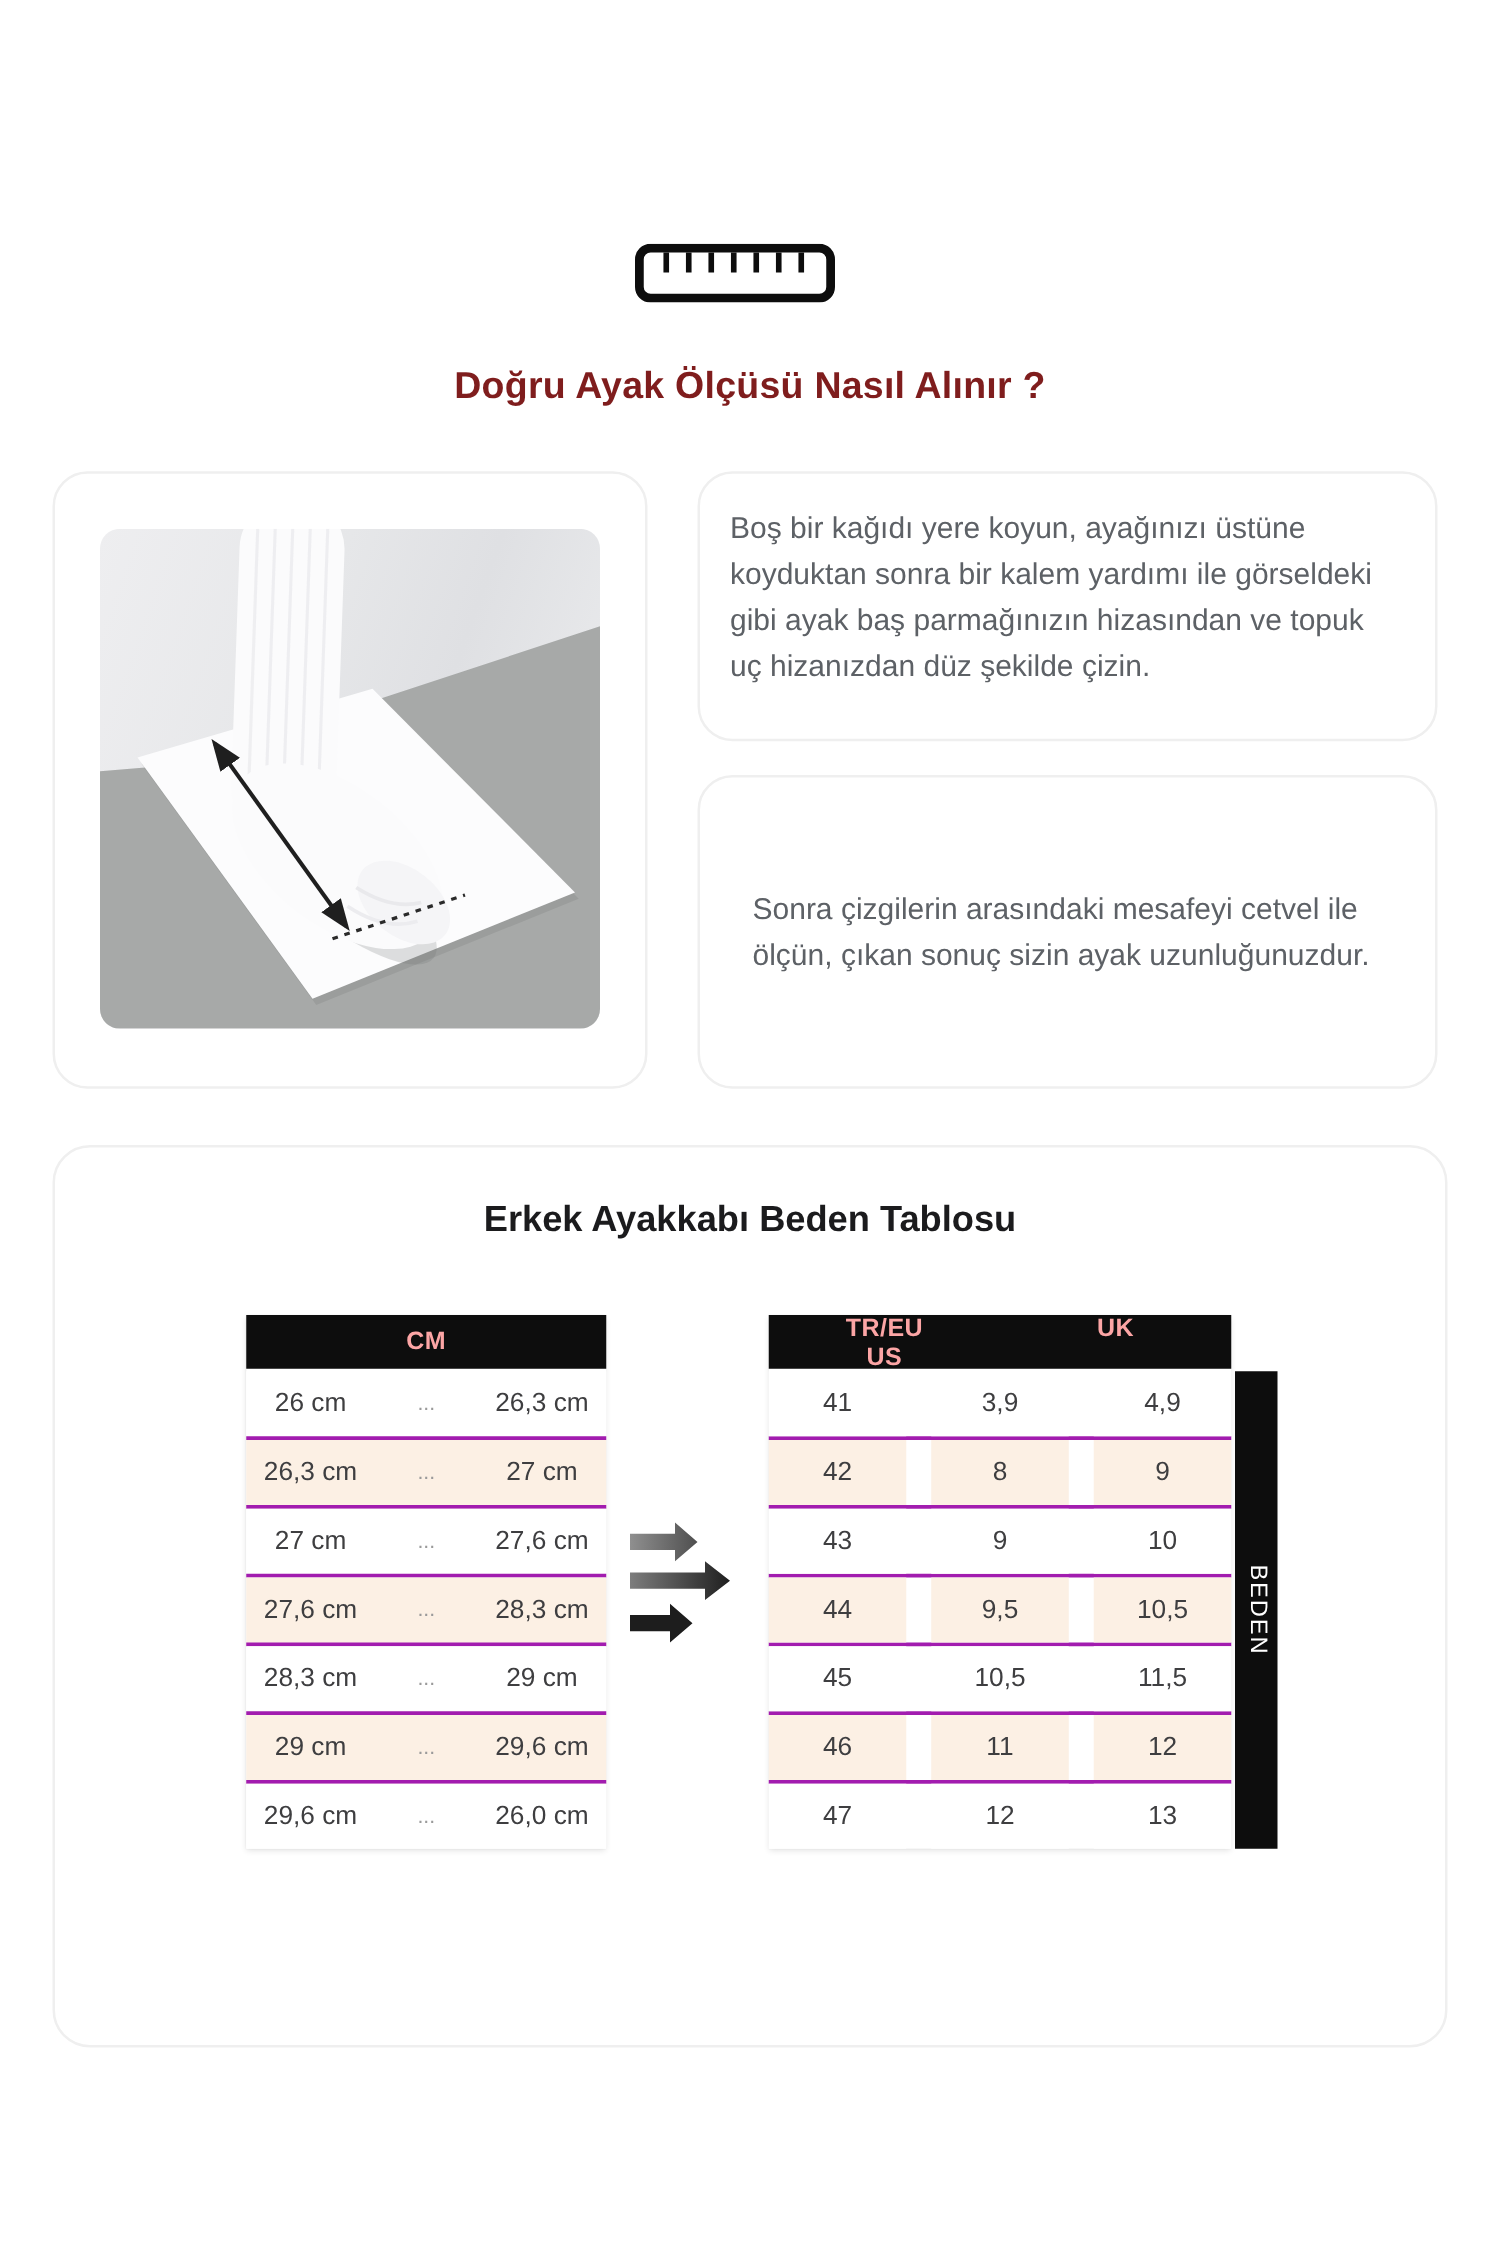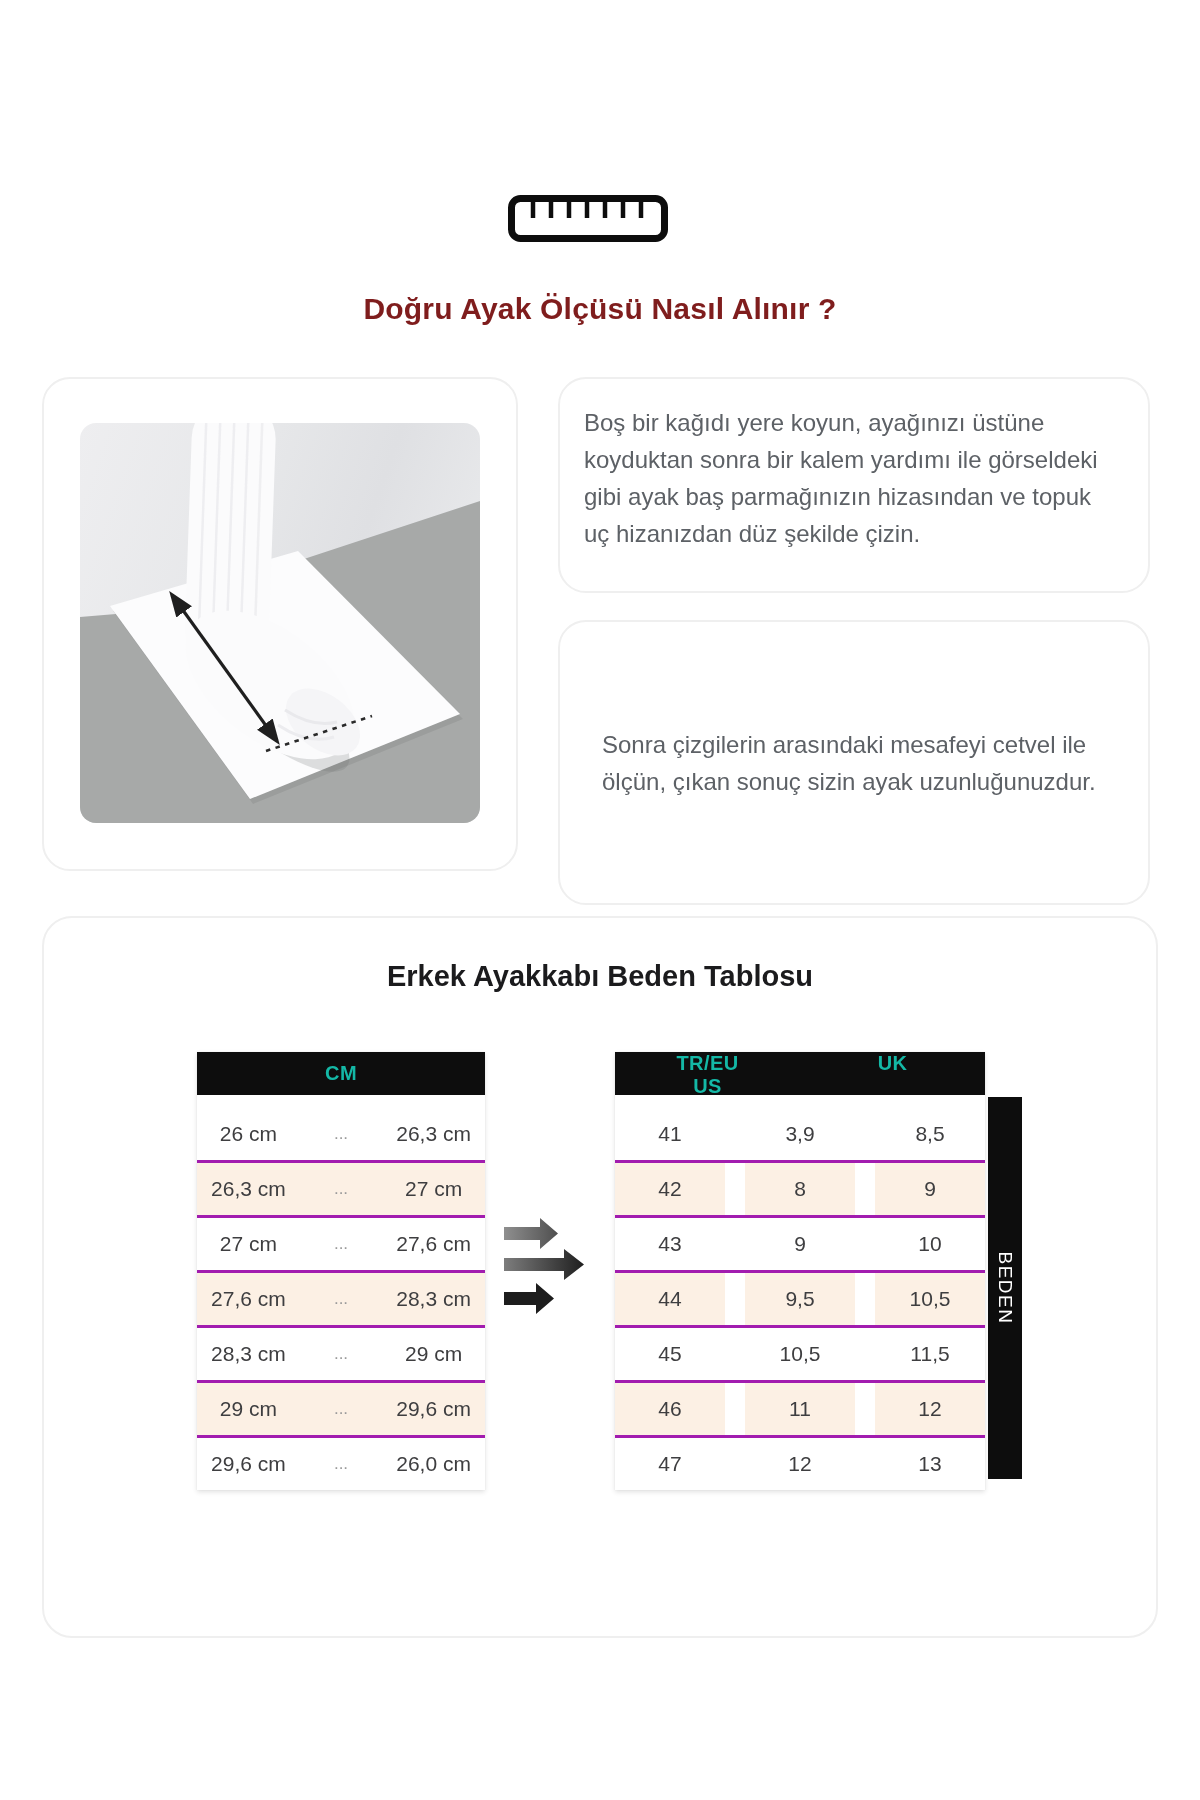--- a/index.html
+++ b/index.html
@@ -21,39 +21,39 @@
   .card {
     position:absolute; background:#fff; border:2px solid #efefef;
     border-radius:28px; box-sizing:border-box;
   }
   .card-image  { left:42px;  top:377px; width:476px; height:494px; }
   .illust {
     position:absolute; left:36px; top:44px; width:400px; height:400px;
     border-radius:16px; overflow:hidden;
   }
   .card-step1  { left:558px; top:377px; width:592px; height:216px; }
-  .card-step2  { left:558px; top:620px; width:592px; height:285px; display:flex; align-items:center; }
+  .card-step2  { left:558px; top:620px; width:592px; height:251px; display:flex; align-items:center; }
   .step-text { font-size:24px; line-height:37px; color:#5d6166; }
   .card-step1 .step-text { padding:25px 40px 0 24px; }
   .card-step2 .step-text { padding:0 40px 0 42px; }
 
   
   .card-chart { left:42px; top:916px; width:1116px; height:722px; border-radius:30px;padding-left:18px; }
   .chart-title {
     position:absolute; left:0; right:0; top:42px; text-align:center;
     font-size:29px; font-weight:700; color:#1b1b1d;
   }
 
   .cm-table    { position:absolute; left:153px; top:134px; width:288px; background:#fff;
                  box-shadow:0 2px 5px rgba(0,0,0,.12), 0 0 1px rgba(0,0,0,.08); }
   .sizes-table { position:absolute; left:571px; top:134px; width:370px; background:#fff;
                  box-shadow:0 2px 5px rgba(0,0,0,.12), 0 0 1px rgba(0,0,0,.08); }
 
   .thead {
-    background:#0d0d0d; color:#14b8a6; height:43px; margin-bottom:13px;
+    background:#0d0d0d; color:#fca5a5; height:43px; margin-bottom:2px;
     font-size:20px; font-weight:600; letter-spacing:.4px;
   }
   .cm-head { display:flex; align-items:center; justify-content:center; }
   .size-head { display:grid; grid-template-columns:1fr 1fr; align-items:center; }
   .size-head span { text-align:center; }
 
   .trow { height:52px; border-bottom:3px solid #a21caf; }
   .trow:last-of-type { border-bottom:none; }
 
   .cm-row {
@@ -235,21 +235,21 @@
 
           <span>UK</span>
 
           <span>US</span>
         </div>
       <div class="trows">
 
           <div class="trow size-row">
             <span>41</span>
             <span>3,9</span>
-            <span>8,5</span>
+            <span>4,9</span>
           </div>
 
           <div class="trow size-row">
             <span>42</span>
             <span>8</span>
             <span>9</span>
           </div>
 
           <div class="trow size-row">
             <span>43</span>

